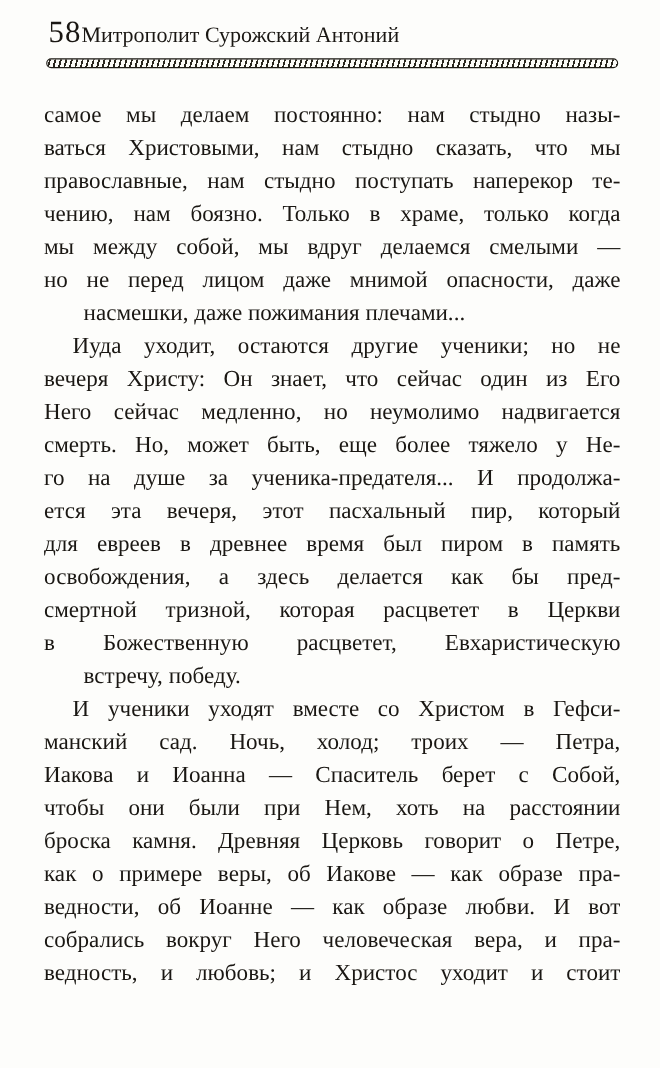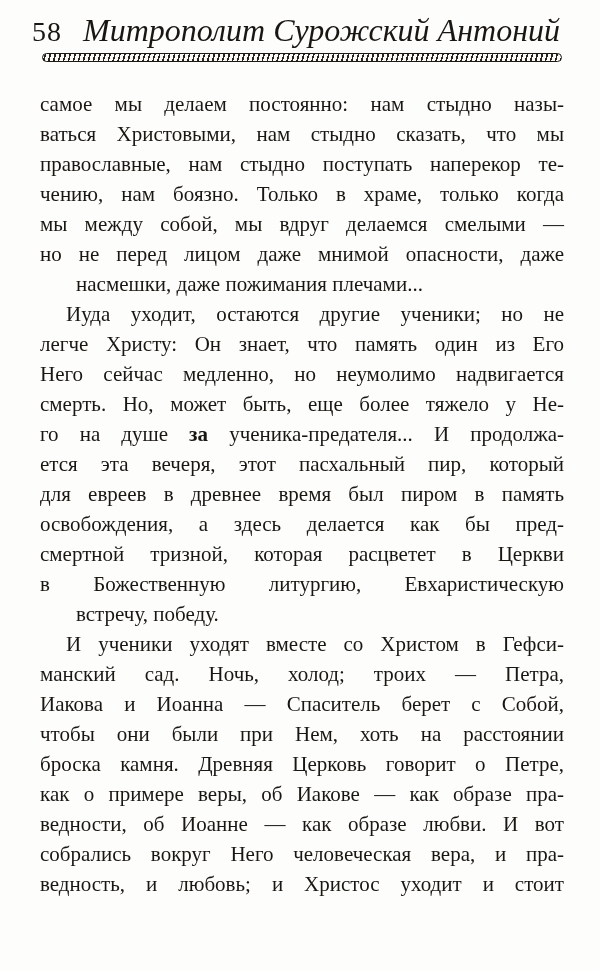--- a/index.html
+++ b/index.html
@@ -13,32 +13,31 @@
     height: 971px;
     margin: 0 auto;
     background: #fdfdfb;
     color: #1a1713;
     font-family: "Liberation Serif", serif;
     overflow: hidden;
     box-sizing: border-box;
   }
   .page-header {
     display: flex;
-    justify-content: space-between;
+    justify-content: flex-start;
     align-items: baseline;
-    padding: 14px 40px 0 32px;
+    padding: 14px 40px 0 44px;
   }
   .page-number {
     font-size: 28px;
     line-height: 32px;
     letter-spacing: 1px;
   }
   .running-head {
-    font-style: italic;
-    font-size: 32px;
+    font-size: 20px;
     line-height: 32px;
   }
   .rope-divider {
     height: 9px;
     margin: 5px 38px 0 42px;
     border-radius: 5px;
     border: 1px solid #1d1a15;
     background: repeating-linear-gradient(
       105deg,
       #fbfaf7 0px, #fbfaf7 1.6px,
@@ -58,21 +57,21 @@
     white-space: normal;
   }
   .line.end {
     text-align-last: left;
     margin-left: 36px;
   }
   .line.indent {
     text-indent: 26px;
   }
   .bold {
-    font-weight: bold;
+    font-weight: normal;
   }
 </style>
 </head>
 <body>
 
 <div class="page">
   <div class="page-header">
     <span class="page-number">58</span>
     <span class="running-head">Митрополит Сурожский Антоний</span>
   </div>
@@ -84,29 +83,29 @@
         <div class="line">самое мы делаем постоянно: нам стыдно назы-</div>
         <div class="line">ваться Христовыми, нам стыдно сказать, что мы</div>
         <div class="line">православные, нам стыдно поступать наперекор те-</div>
         <div class="line">чению, нам боязно. Только в храме, только когда</div>
         <div class="line">мы между собой, мы вдруг делаемся смелыми —</div>
         <div class="line">но не перед лицом даже мнимой опасности, даже</div>
         <div class="line end">насмешки, даже пожимания плечами...</div>
       </div>
       <div>
         <div class="line indent">Иуда уходит, остаются другие ученики; но не</div>
-        <div class="line">легче Христу: Он знает, что память один из Его</div>
+        <div class="line">вечеря Христу: Он знает, что сейчас один из Его</div>
         <div class="line">Него сейчас медленно, но неумолимо надвигается</div>
         <div class="line">смерть. Но, может быть, еще более тяжело у Не-</div>
         <div class="line"><span>го на душе </span><span class="bold">за</span><span> ученика-предателя... И продолжа-</span></div>
         <div class="line">ется эта вечеря, этот пасхальный пир, который</div>
         <div class="line">для евреев в древнее время был пиром в память</div>
         <div class="line">освобождения, а здесь делается как бы пред-</div>
         <div class="line">смертной тризной, которая расцветет в Церкви</div>
-        <div class="line">в Божественную литургию, Евхаристическую</div>
+        <div class="line">в Божественную расцветет, Евхаристическую</div>
         <div class="line end">встречу, победу.</div>
       </div>
       <div>
         <div class="line indent">И ученики уходят вместе со Христом в Гефси-</div>
         <div class="line">манский сад. Ночь, холод; троих — Петра,</div>
         <div class="line">Иакова и Иоанна — Спаситель берет с Собой,</div>
         <div class="line">чтобы они были при Нем, хоть на расстоянии</div>
         <div class="line">броска камня. Древняя Церковь говорит о Петре,</div>
         <div class="line">как о примере веры, об Иакове — как образе пра-</div>
         <div class="line">ведности, об Иоанне — как образе любви. И вот</div>

